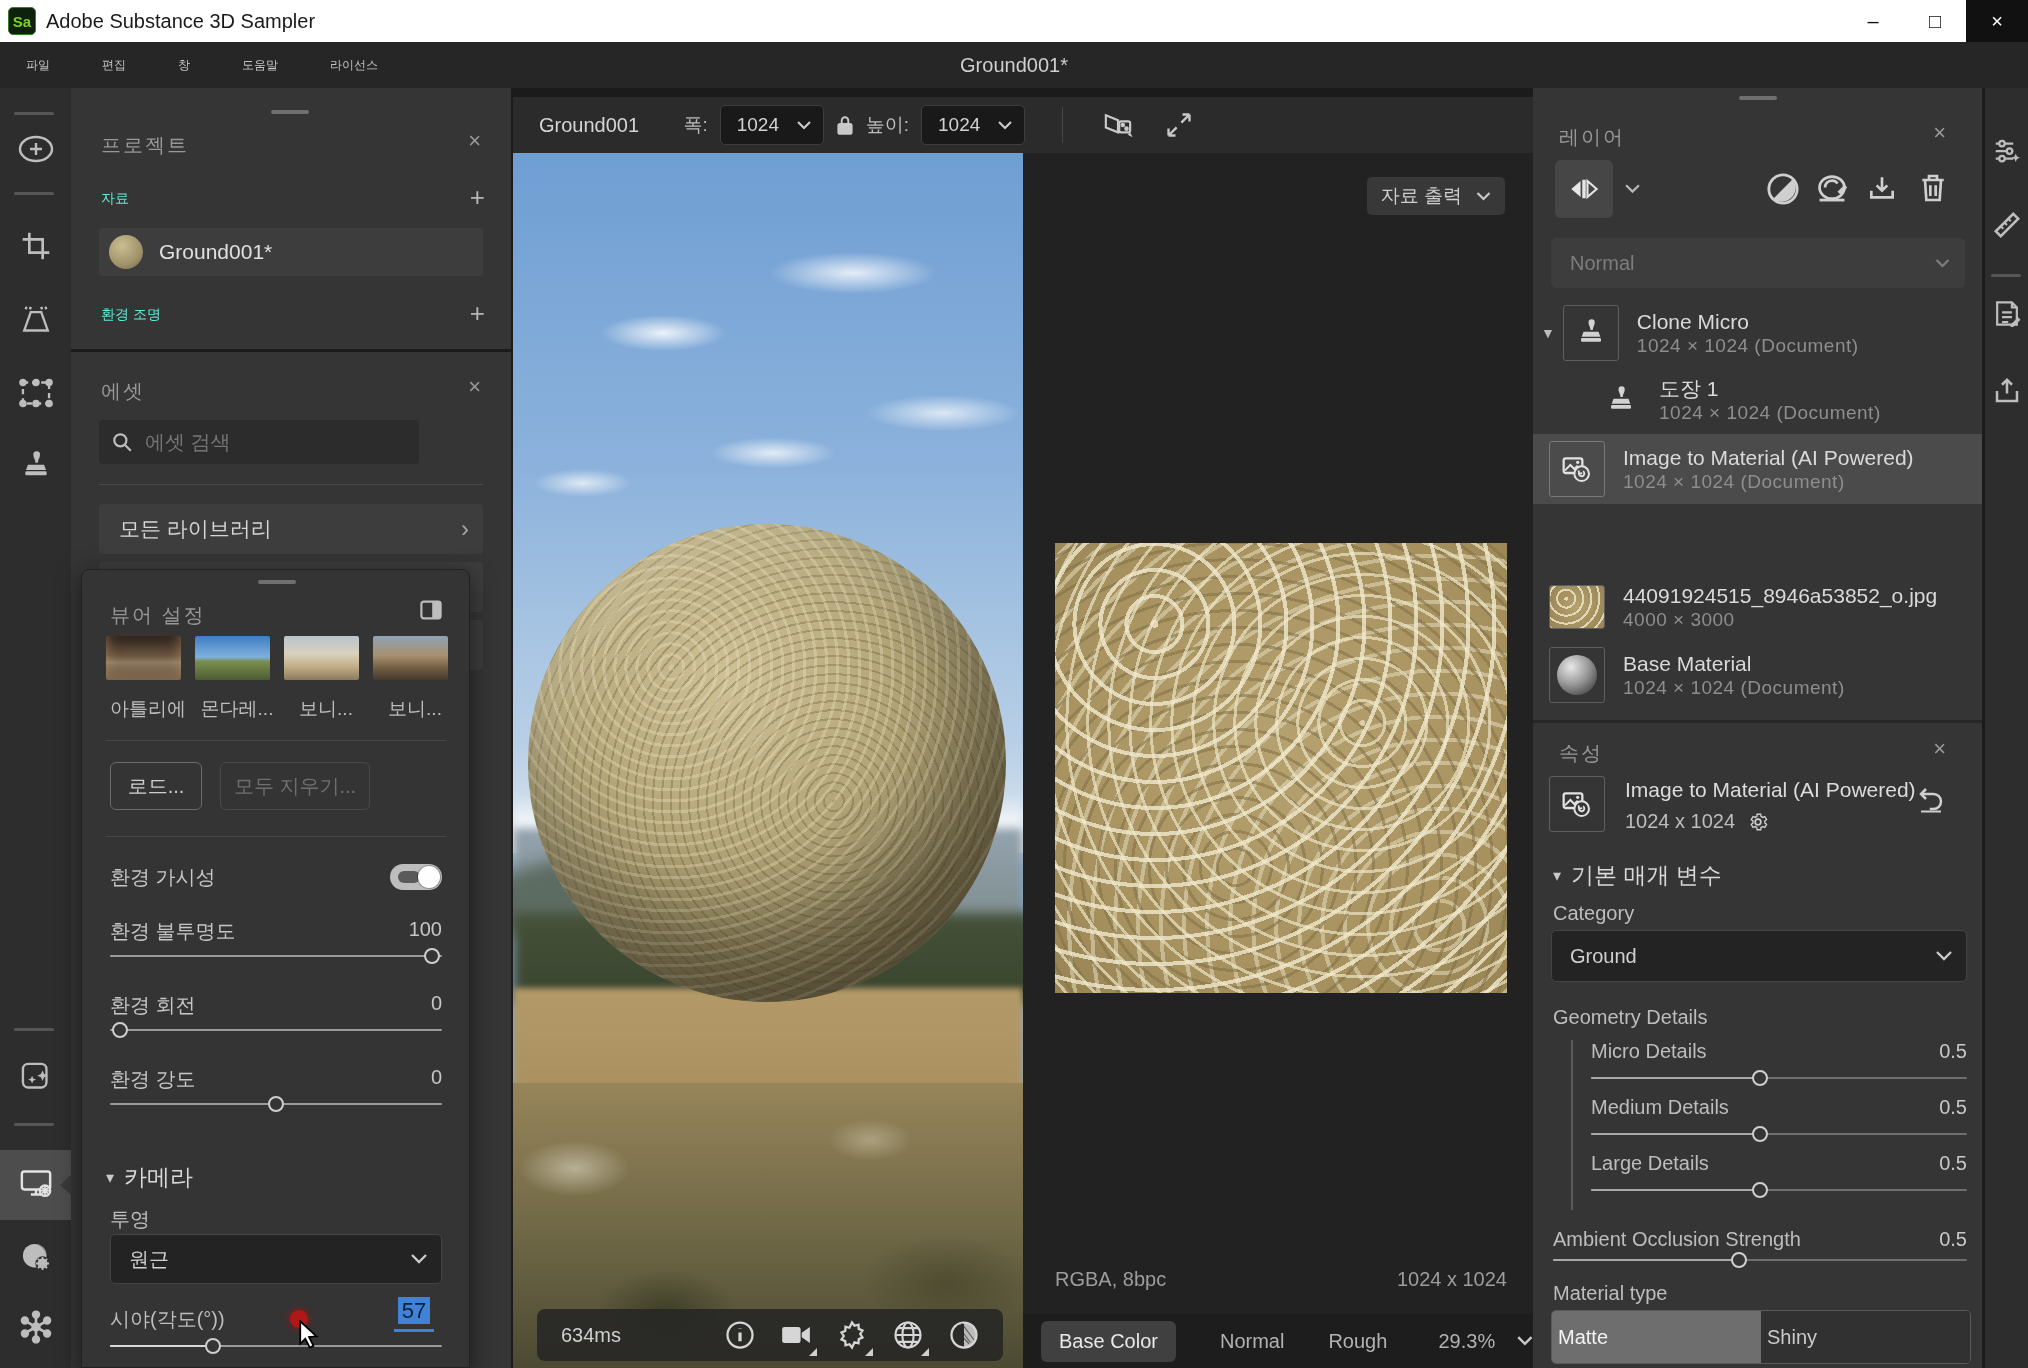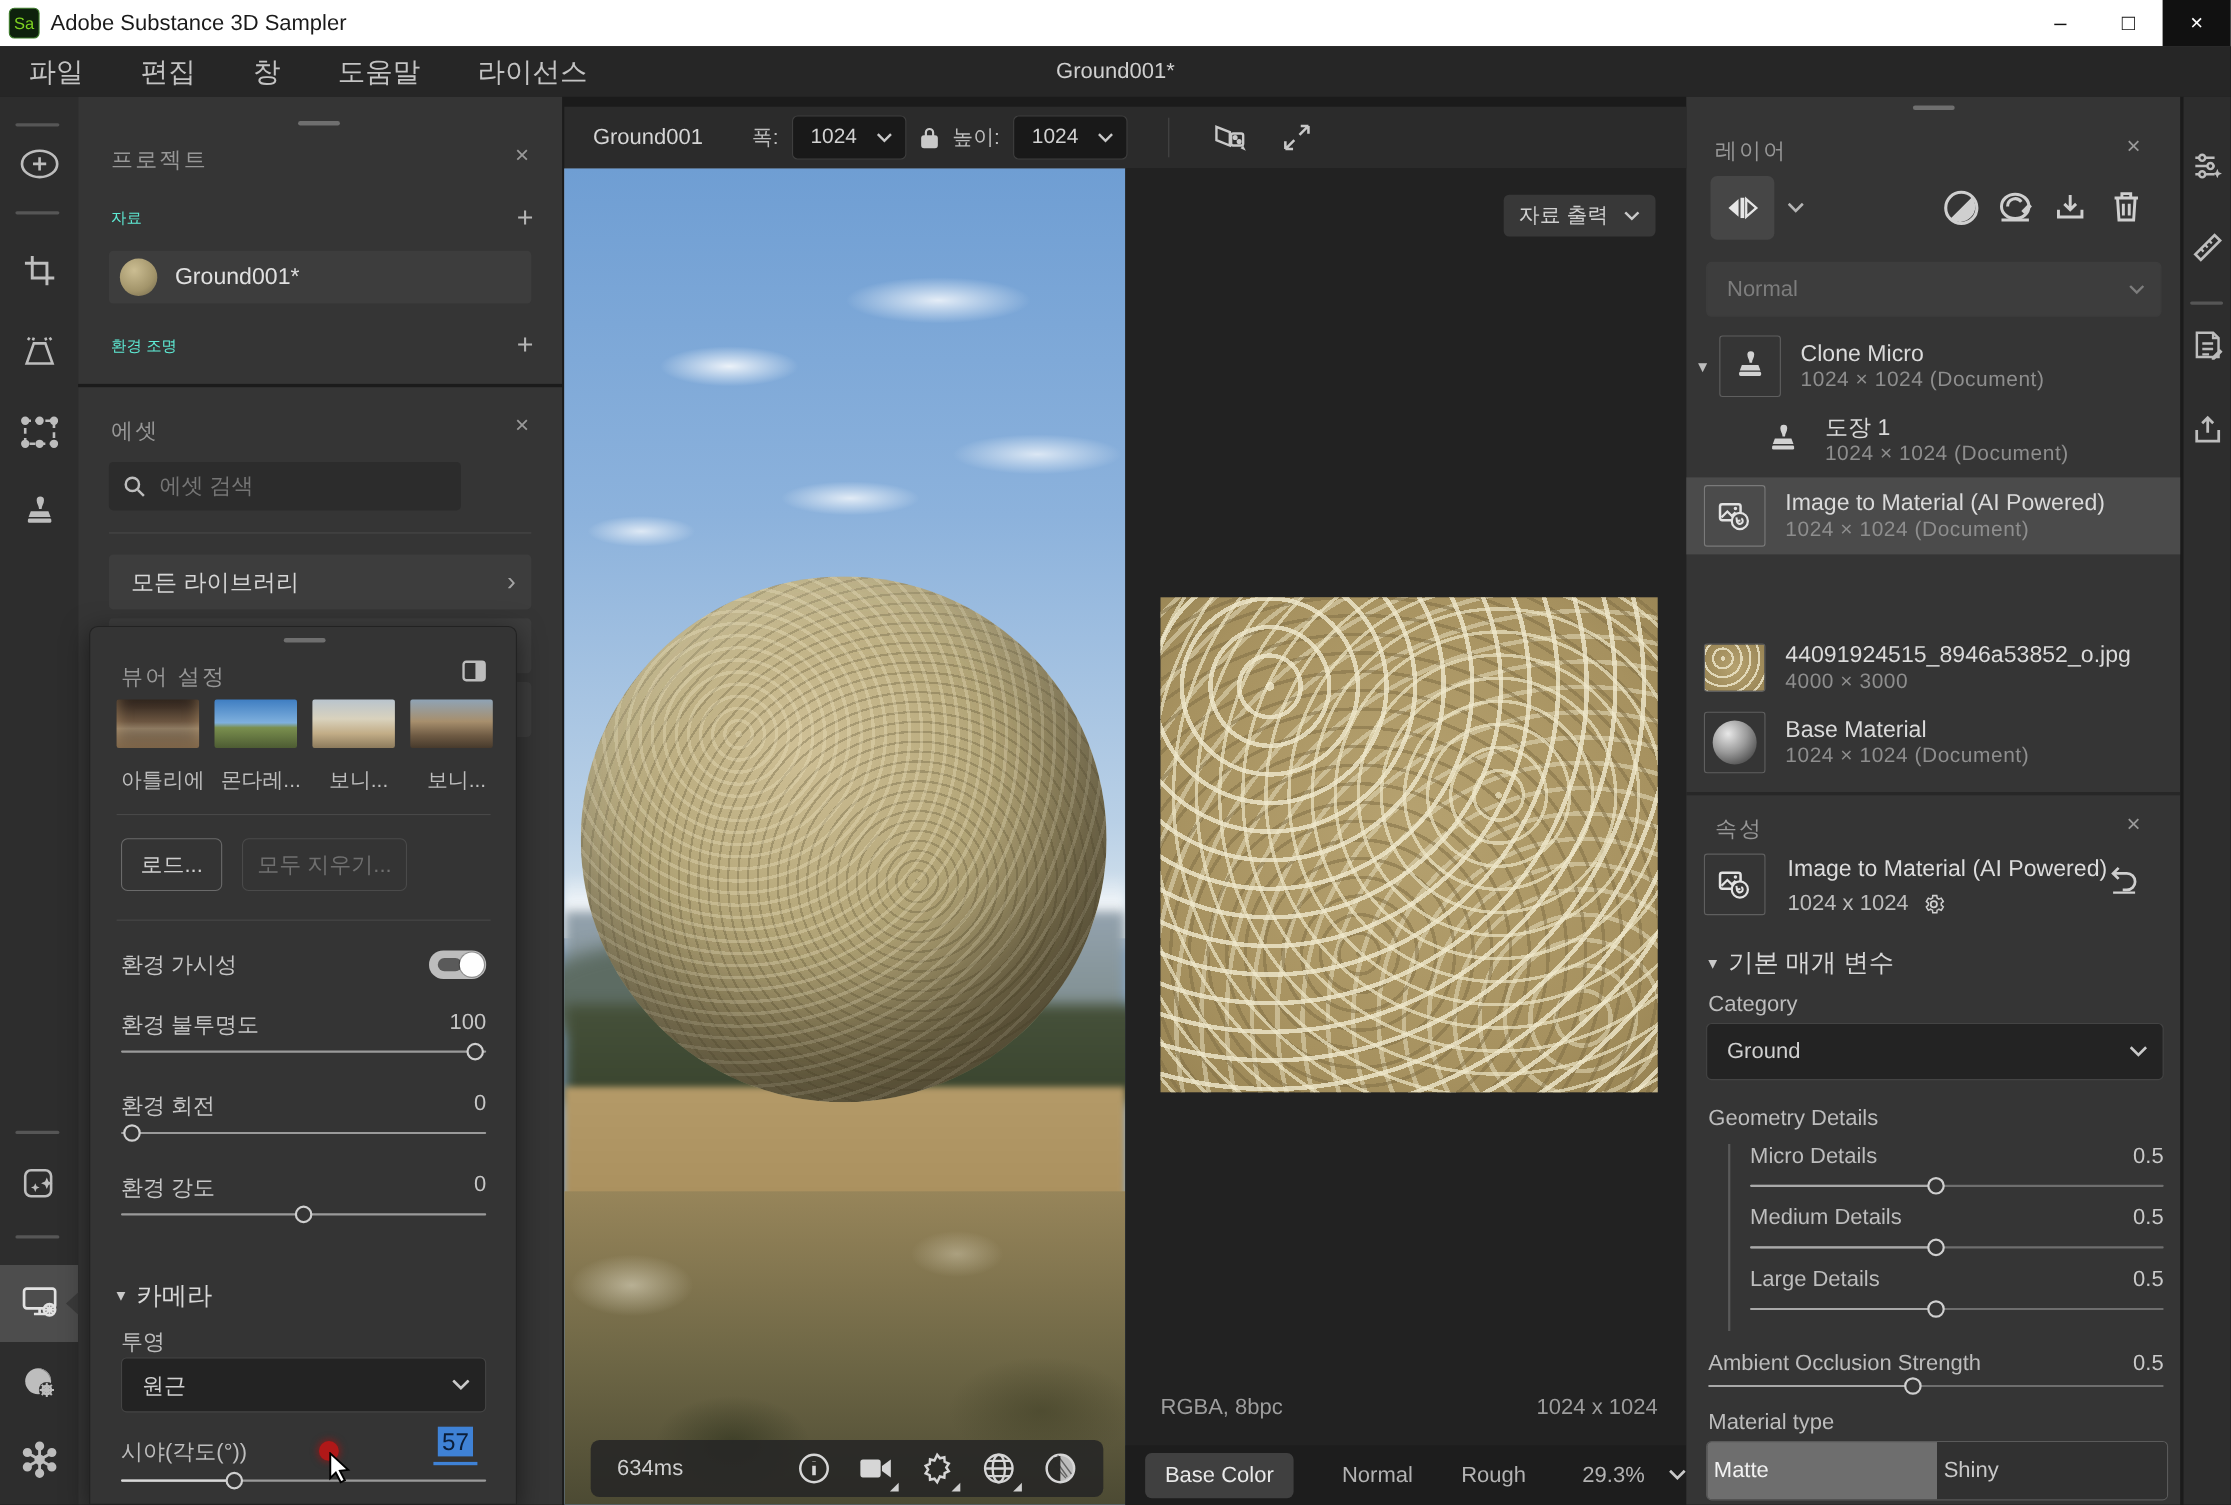--- a/index.html
+++ b/index.html
@@ -3,29 +3,29 @@
 <meta charset="utf-8">
 <style>
   *{box-sizing:border-box;margin:0;padding:0}
   html,body{width:2028px;height:1368px;overflow:hidden}
   body{position:relative;background:#1b1b1b;font-family:"Liberation Sans","DejaVu Sans",sans-serif;color:#cfcfcf;-webkit-font-smoothing:antialiased}
   .abs{position:absolute}
   svg{display:block}
 
   
   .titlebar{position:absolute;left:0;top:0;width:2028px;height:42px;background:#ffffff;display:flex;align-items:center;color:#111}
-  .sa-logo{width:28px;height:28px;margin-left:8px;border-radius:5px;background:#0e210d;color:#7ed321;font-weight:normal;font-size:15px;display:flex;align-items:center;justify-content:center;border:1px solid #3c7a2a}
+  .sa-logo{width:28px;height:28px;margin-left:8px;border-radius:5px;background:#0e210d;color:#7ed321;font-weight:bold;font-size:15px;display:flex;align-items:center;justify-content:center;border:1px solid #3c7a2a}
   .app-title{margin-left:10px;font-size:20px;color:#1a1a1a}
   .wctrls{position:absolute;right:0;top:0;height:42px;display:flex}
   .wctrl{width:62px;height:42px;display:flex;align-items:center;justify-content:center;font-size:20px;color:#111}
   .wctrl.close{background:#111;color:#fff}
 
   
   .menubar{position:absolute;left:0;top:42px;width:2028px;height:46px;background:#262626;display:flex;align-items:center}
-  .menu-item{padding:6px 26px;font-size:25px;color:#c3c3c3;height:46px;display:flex;align-items:center}
+  .menu-item{padding:6px 26px;font-size:12px;color:#c3c3c3;height:46px;display:flex;align-items:center}
   .doc-title{position:absolute;left:0;right:0;text-align:center;font-size:20px;color:#cfcfcf;pointer-events:none}
 
   
   .panel{position:absolute;background:#353535}
   .drag-dash{position:absolute;width:38px;height:4px;border-radius:2px;background:#6f6f6f}
   .p-title{font-size:20px;color:#979797;letter-spacing:2px}
   .x-btn{position:absolute;font-size:22px;color:#9a9a9a;line-height:1}
   .plus-btn{position:absolute;font-size:26px;color:#b5b5b5;line-height:1}
   .sec-label{font-size:14px;color:#5eead4}
   .row-chip{position:absolute;background:#3d3d3d;border-radius:4px;display:flex;align-items:center}

